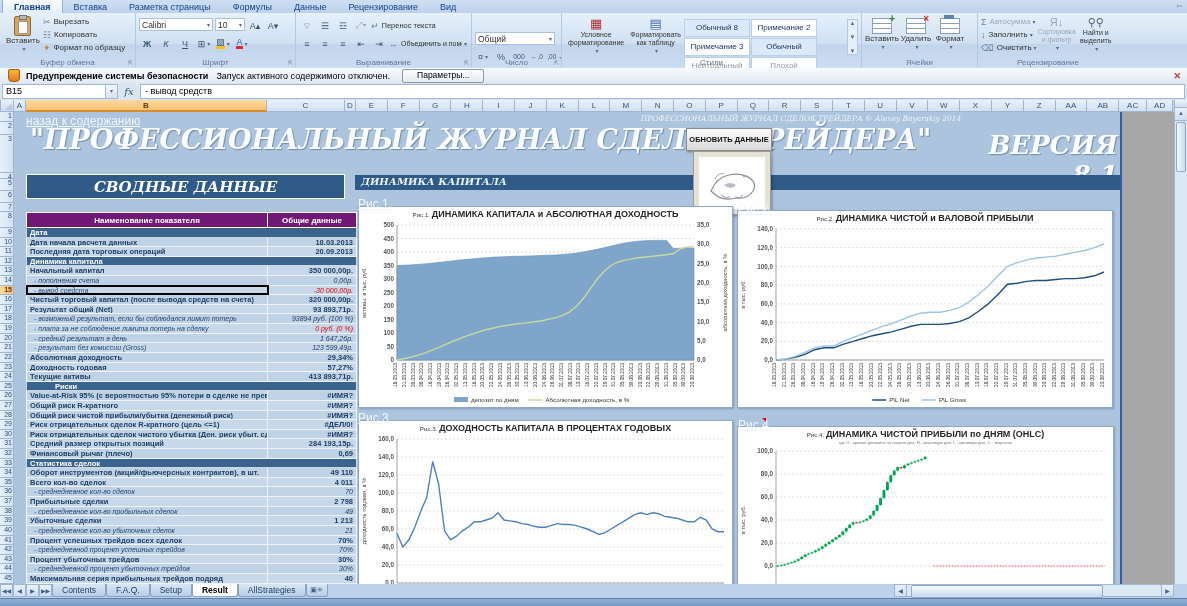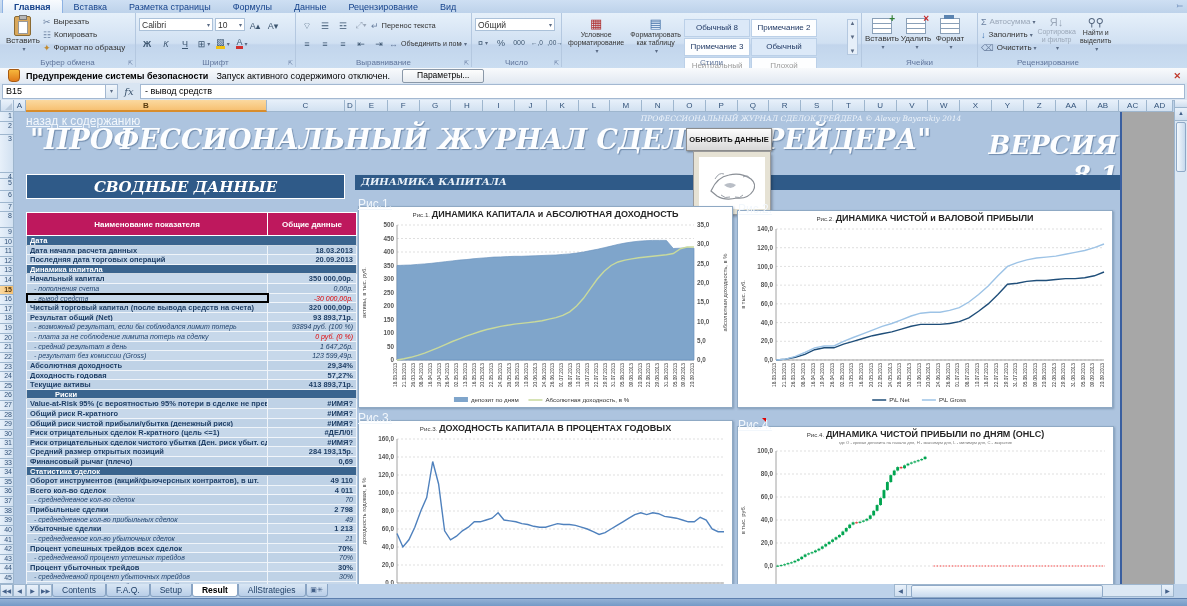--- a/index.html
+++ b/index.html
@@ -90,21 +90,21 @@
   #bullimg{position:absolute;left:680px;top:40px;width:66px;height:52px;background:#fff;border:5px solid #E6E2D4;
     outline:1px solid #9a9a9a;box-shadow:2px 2px 3px rgba(0,0,0,.35);}
   #band{position:absolute;left:341px;top:63px;width:765px;height:15px;background:#2F5A88;}
   #bandlabel{position:absolute;left:347px;top:64px;font-family:"DejaVu Serif",serif;font-style:italic;font-weight:bold;
     font-size:10px;color:#E8F0F8;}
   #sumhdr{position:absolute;left:12px;top:62px;width:319px;height:25px;background:#2F5A88;border:1px solid #fff;
     display:flex;align-items:center;justify-content:center;font-family:"DejaVu Serif",serif;font-style:italic;font-weight:bold;
     font-size:15px;color:#fff;box-sizing:border-box;}
   
   #tbl{position:absolute;left:12px;top:100px;width:331px;}
-  #tblhead{display:flex;height:24px;background:#be185d;border:1px solid #fff;box-sizing:border-box;}
+  #tblhead{display:flex;height:16px;background:#701a75;border:1px solid #fff;box-sizing:border-box;}
   #tblhead div{color:#fff;font-weight:bold;font-size:8px;display:flex;align-items:center;justify-content:center;box-sizing:border-box;}
   .tr{display:flex;height:9.62px;box-sizing:border-box;border-bottom:1px solid rgba(255,255,255,.75);
       border-left:1px solid rgba(255,255,255,.75);border-right:1px solid rgba(255,255,255,.75);}
   .tr.even{background:#C7D8EA;} .tr.odd{background:#BFD2E6;}
   .tr.sec{background:#3A648E;}
   .tl{width:241px;box-sizing:border-box;padding-left:3px;font-size:7.5px;font-weight:bold;color:#1F3F66;
       white-space:nowrap;overflow:hidden;line-height:9px;border-right:1px solid rgba(255,255,255,.75);}
   .tr.sub .tl{font-weight:normal;font-style:italic;font-size:7px;padding-left:7px;color:#23456F;}
   .tv{flex:1;box-sizing:border-box;padding-right:3px;font-size:7.5px;font-weight:bold;color:#1F3F66;text-align:right;
       white-space:nowrap;line-height:9px;}
@@ -237,21 +237,21 @@
             <span class="mini">↔</span>
             <span style="overflow:hidden;white-space:nowrap;">Объединить и поместить в центре</span>
             <span class="arr">▾</span>
           </span>
       </div>
       <div class="gname">Выравнивание</div>
       <div class="glaunch">⇱</div>
     </div>
 
     <div class="rgroup" style="width:90px">
-      <div class="combo" style="width:80px;margin-top:3px;gap:36px;">
+      <div class="combo" style="width:80px;margin-top:17px;gap:36px;">
           <span>Общий</span>
           <span class="arr">▾</span>
         </div>
       <div style="display:flex;gap:2px;margin-top:4px;">
         <span class="tbtn">¤<span class="arr">▾</span></span>
         <span class="tbtn">%</span>
         <span class="tbtn" style="font-size:7px">000</span>
         <span class="tbtn" style="font-size:6.5px">←,0</span>
         <span class="tbtn" style="font-size:6.5px">,00→</span>
       </div>

